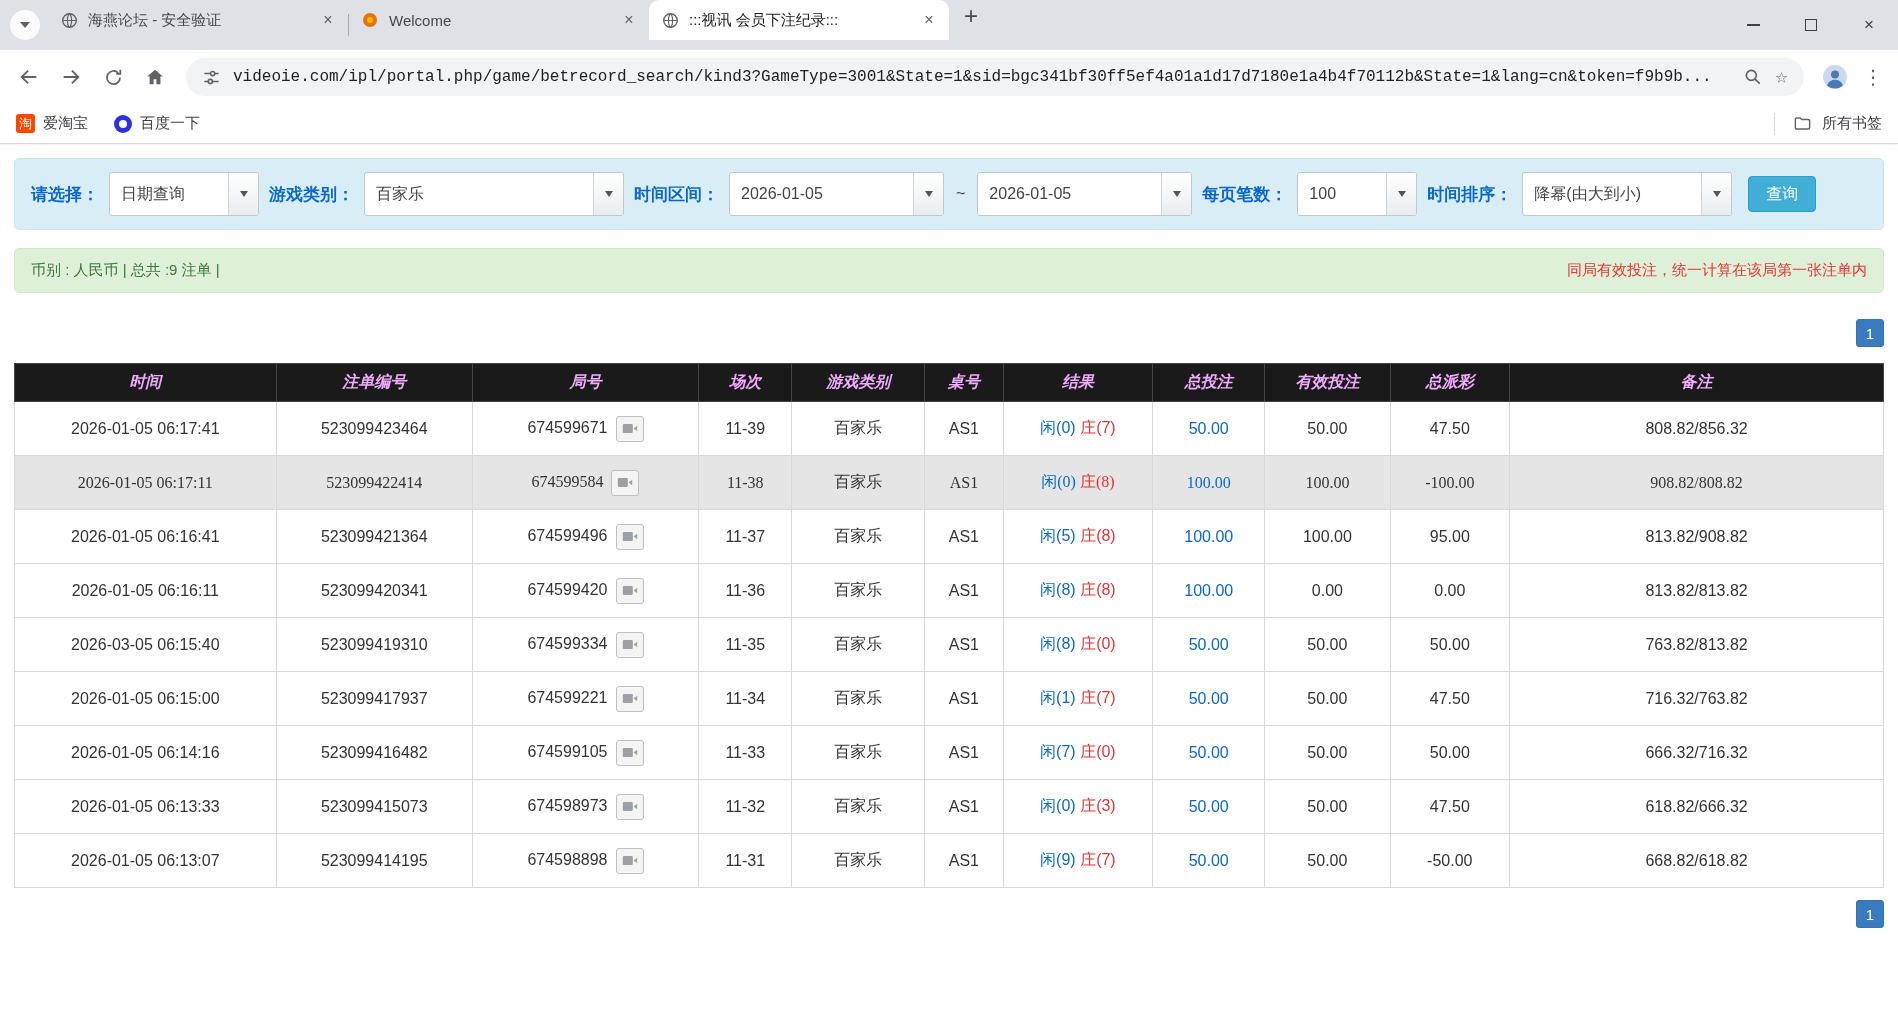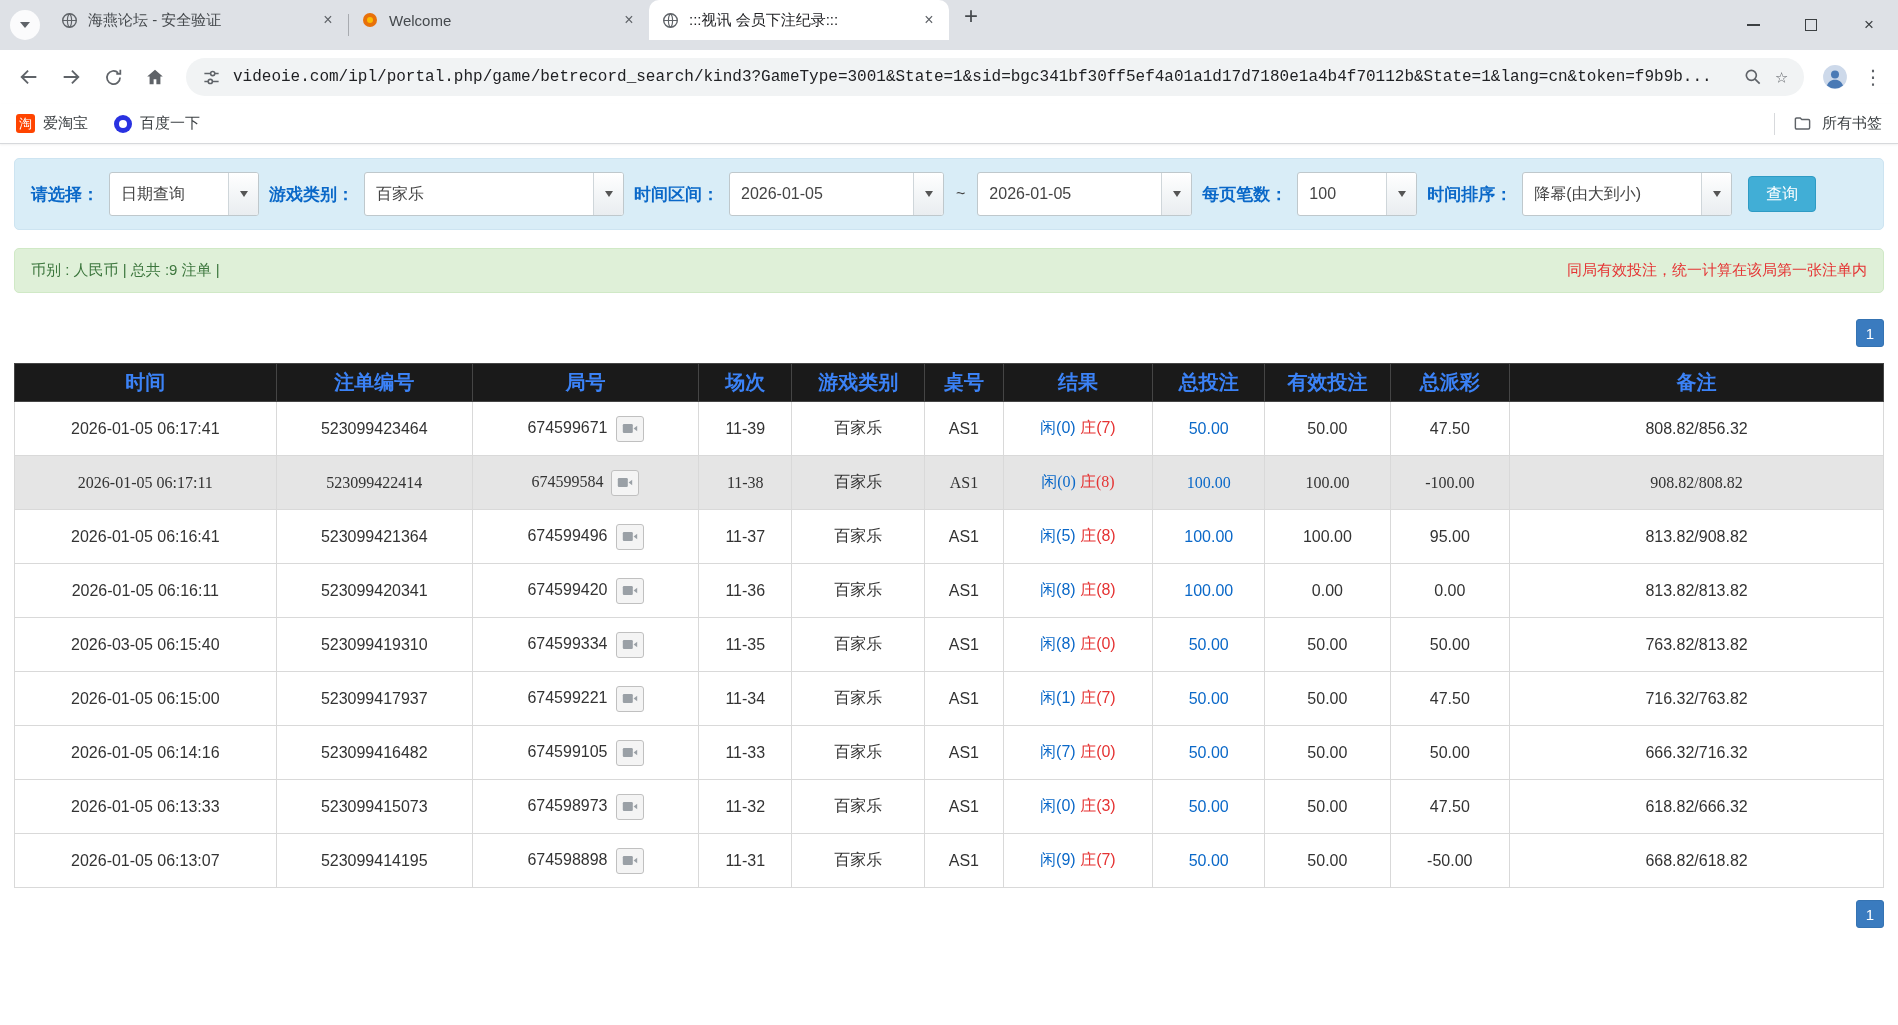--- a/index.html
+++ b/index.html
@@ -75,22 +75,22 @@
   .summary-left { color:#3c763d; }
   .summary-right { color:#e53333; }
 
   .pager { display:flex; justify-content:flex-end; }
   .pager.top { margin-top:26px; }
   .pager.bottom { margin-top:12px; }
   .page-num { min-width:28px; height:28px; padding:0 6px; background:#3a7bbf; border:1px solid #3573b2;
               border-radius:3px; color:#fff; font-size:15px; display:flex; align-items:center; justify-content:center; }
 
   table.bet { width:100%; margin-top:16px; border-collapse:collapse; table-layout:fixed; }
-  table.bet thead th { background:#1a1a1a; color:#3b82f6; font-size:20px; font-weight:bold; height:38px;
-                       border:1px solid #454545; }
+  table.bet thead th { background:#1a1a1a; color:#f0abfc; font-size:16px; font-weight:bold; height:38px;
+                       border:1px solid #454545;font-style:italic; }
   table.bet tbody td { height:54px; text-align:center; vertical-align:middle; font-size:16px; color:#333;
                        border:1px solid #d9d9d9; background:#fff; }
   table.bet tbody tr.highlight td { background:#e5e5e5;font-family:Liberation Serif, serif; }
   table.bet tfoot td { background:#969696; color:#fff; height:38px; text-align:center; font-size:16px;
                        border:1px solid #c4c4c4; }
   .player { color:#0a68c8; }
   .banker { color:#e53333; }
   .bet-link { color:#0a68c8; text-decoration:none; cursor:pointer; }
   .neg { color:#e53333; }
   .round-btn { width:28px; height:26px; margin-left:8px; vertical-align:middle; background:#f4f4f4;

